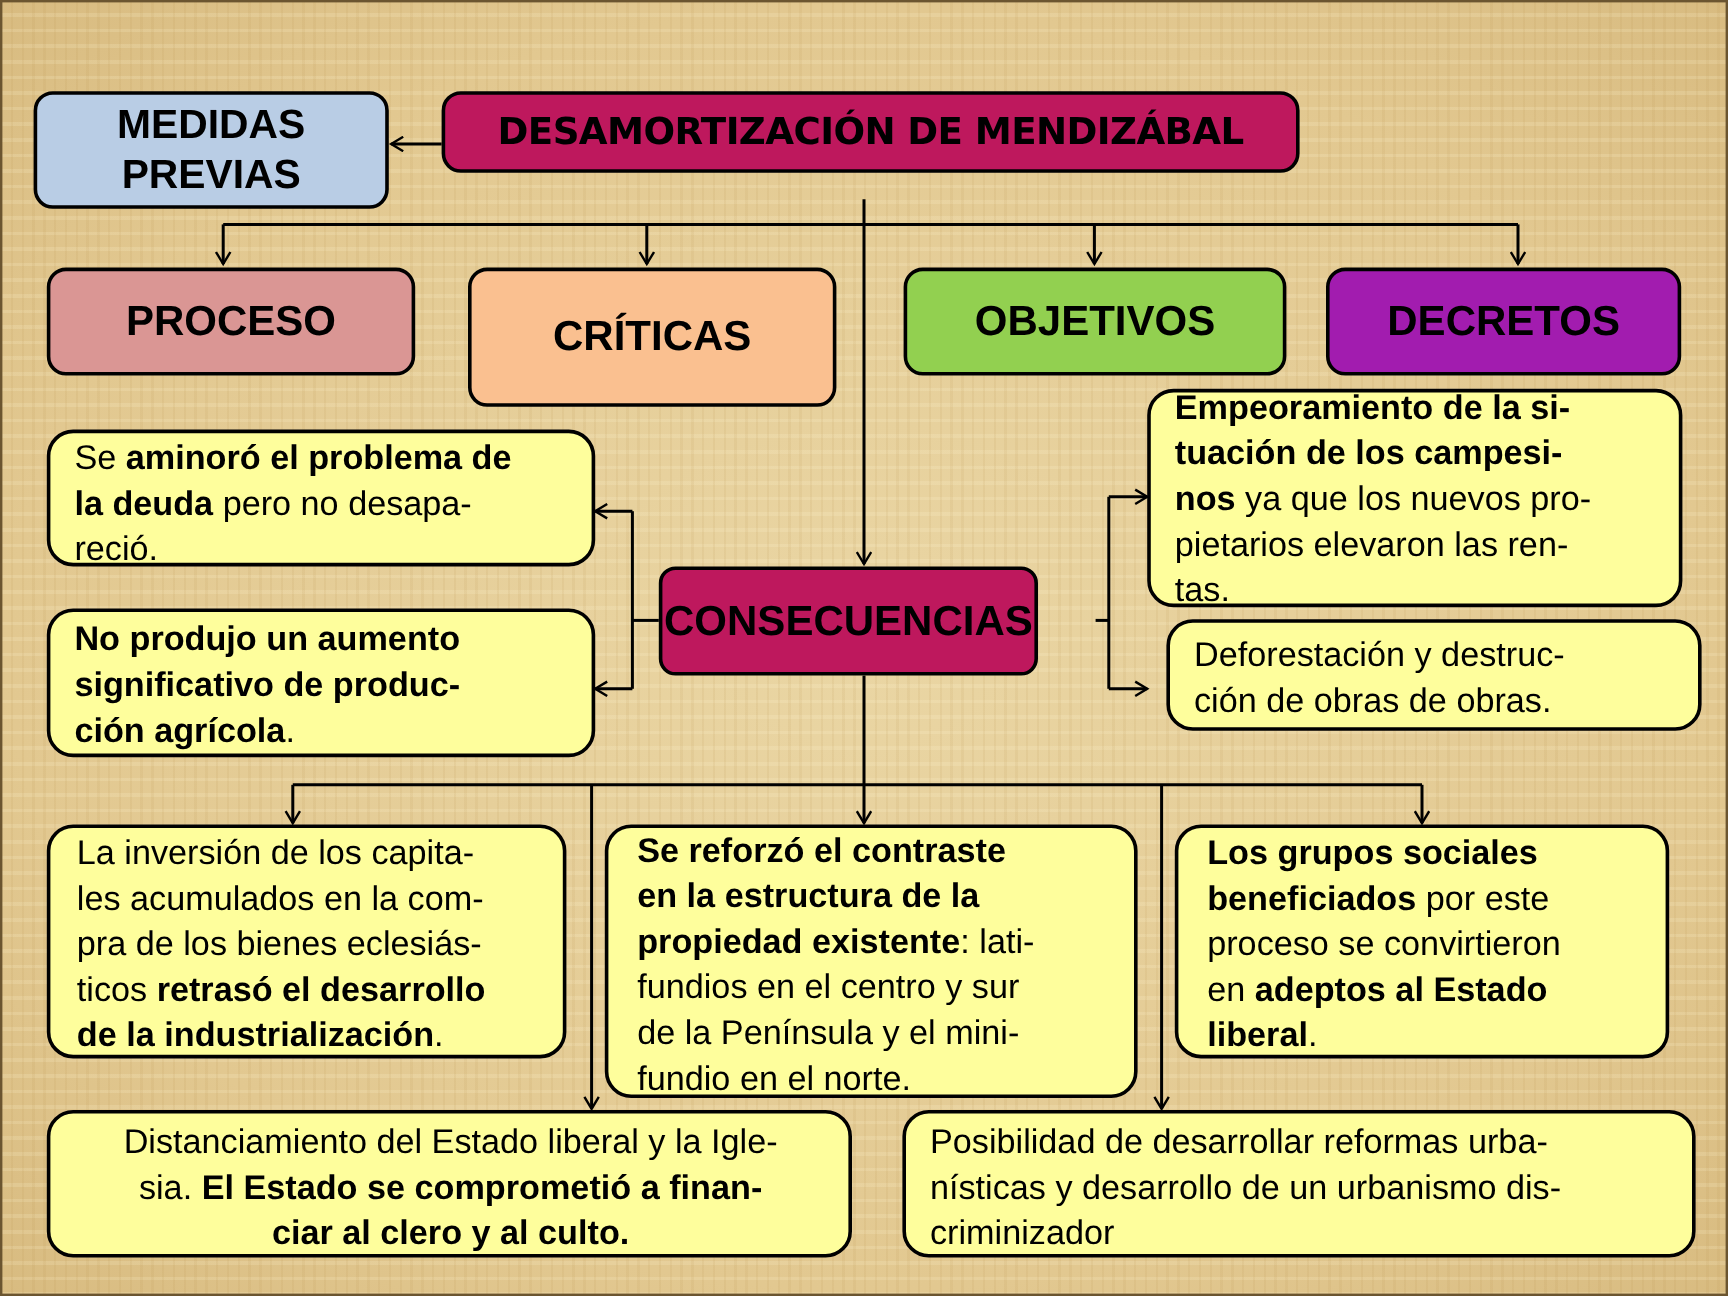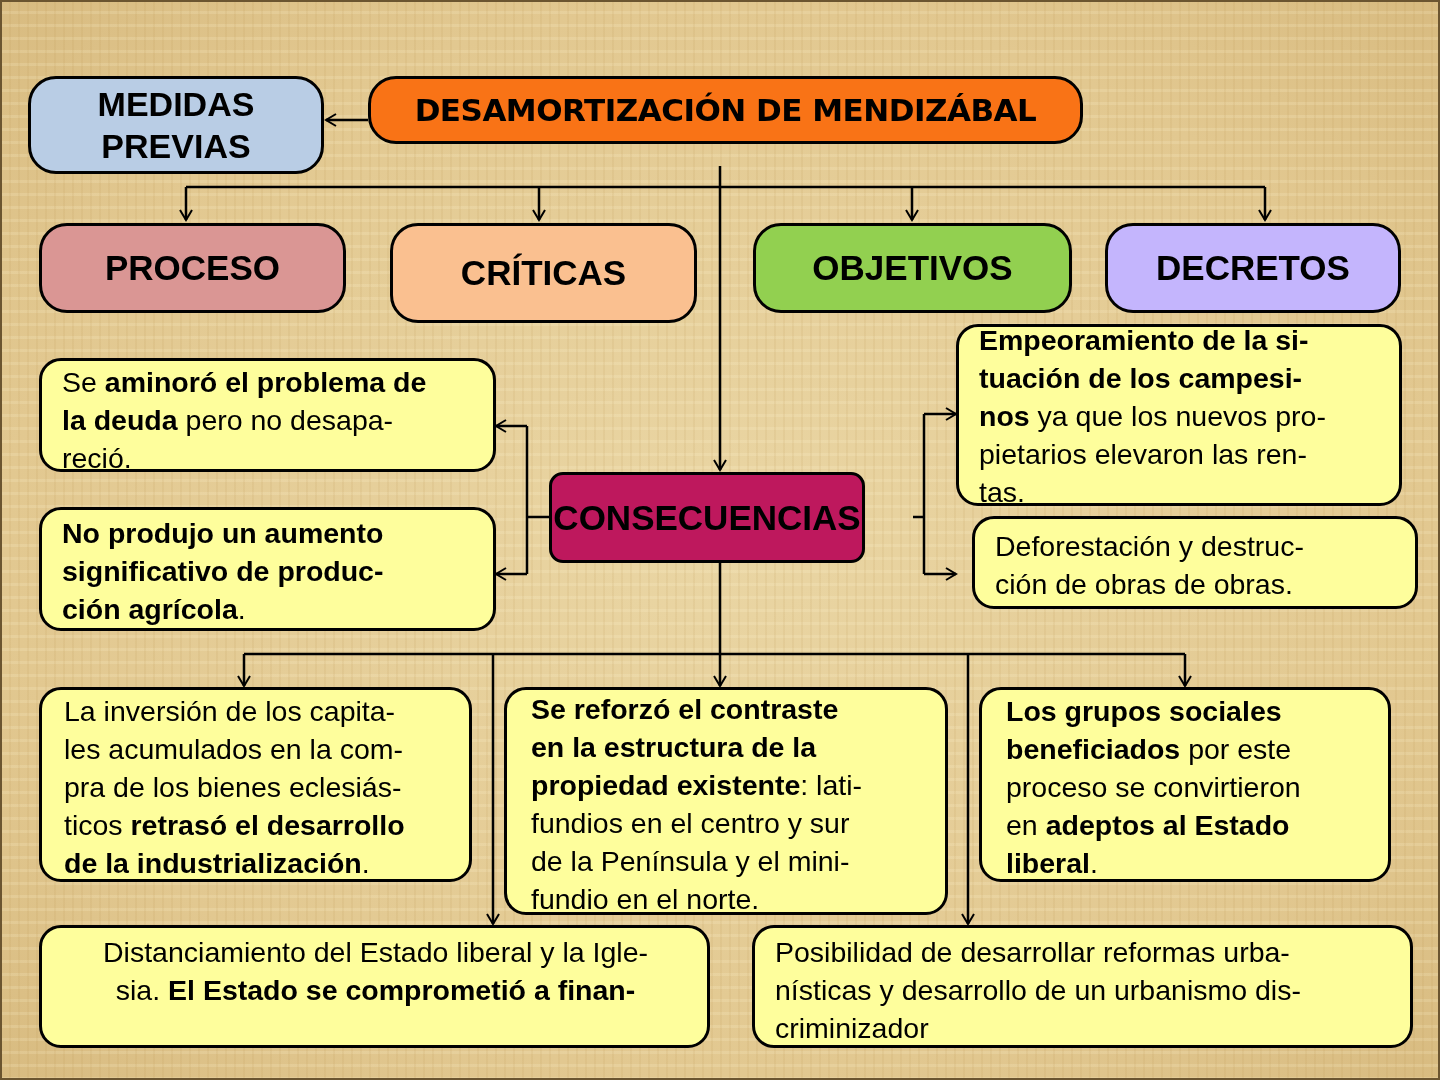--- a/index.html
+++ b/index.html
@@ -9,21 +9,21 @@
     background-image:
       repeating-linear-gradient(90deg, rgba(180,140,70,0.10) 0px, rgba(180,140,70,0.10) 2px, transparent 2px, transparent 9px),
       repeating-linear-gradient(0deg, rgba(255,245,210,0.18) 0px, rgba(255,245,210,0.18) 3px, transparent 3px, transparent 13px),
       radial-gradient(ellipse at 50% 50%, #ead6a4 0%, #e2c890 70%, #d8bb80 100%);
     font-family: "Liberation Sans", sans-serif;
     color: #000;
   }
   .frame { position:absolute; left:0; top:0; width:1440px; height:1080px; box-sizing:border-box; border:2px solid #6b5530; pointer-events:none; }
   svg.lines { position:absolute; left:0; top:0; width:1440px; height:1080px; }
   .box {
-    position:absolute; box-sizing:border-box; border:3.5px solid #000; border-radius:28px;
+    position:absolute; box-sizing:border-box; border:3.5px solid #000; border-radius:16px;
     display:flex; align-items:center; justify-content:center; text-align:center;
     font-weight:bold;
   }
   .title-box { font-family: "DejaVu Sans", sans-serif; font-size:31px; letter-spacing:-0.5px; }
   .cat { font-size:35px; }
   .txt {
     position:absolute; box-sizing:border-box; border:3.5px solid #000; border-radius:22px;
     background:#fefe9c; font-size:28.5px; line-height:38px; padding:0 18px 0 20px;
     overflow:hidden;
   }
@@ -63,39 +63,39 @@
 
     <line x1="720" y1="563" x2="720" y2="686" marker-end="url(#ah)"></line>
     <line x1="244" y1="654" x2="1185" y2="654"></line>
     <line x1="244" y1="654" x2="244" y2="686" marker-end="url(#ah)"></line>
     <line x1="1185" y1="654" x2="1185" y2="686" marker-end="url(#ah)"></line>
     <line x1="493" y1="654" x2="493" y2="924" marker-end="url(#ah)"></line>
     <line x1="968" y1="654" x2="968" y2="924" marker-end="url(#ah)"></line>
   </g>
 </svg>
 
-<div class="box title-box" style="left:368px;top:76px;width:715px;height:68px;background:#f97316;">
+<div class="box title-box" style="left:368px;top:76px;width:715px;height:68px;background:#be185d;">
   <span>DESAMORTIZACIÓN DE MENDIZÁBAL</span>
 </div>
 
 <div class="box" style="left:28px;top:76px;width:296px;height:98px;background:#b9cde5;font-size:34px;line-height:42px;flex-direction:column;">
   <span>MEDIDAS</span>
   <span>PREVIAS</span>
 </div>
 
 <div class="box cat" style="left:39px;top:223px;width:307px;height:90px;background:#da9694;">
   <span>PROCESO</span>
 </div>
-<div class="box cat" style="left:390px;top:223px;width:307px;height:100px;background:#fac090;">
+<div class="box cat" style="left:390px;top:223px;width:307px;height:116px;background:#fac090;">
   <span>CRÍTICAS</span>
 </div>
 <div class="box cat" style="left:753px;top:223px;width:319px;height:90px;background:#92d050;">
   <span>OBJETIVOS</span>
 </div>
-<div class="box cat" style="left:1105px;top:223px;width:296px;height:90px;background:#c4b5fd;">
+<div class="box cat" style="left:1105px;top:223px;width:296px;height:90px;background:#a21caf;">
   <span>DECRETOS</span>
 </div>
 
 <div class="box" style="left:549px;top:472px;width:316px;height:91px;background:#be185d;font-size:35px;border-radius:14px;">
   <span>CONSECUENCIAS</span>
 </div>
 
 <div class="txt" style="left:39px;top:358px;width:457px;height:114px;padding-top:2px;">
     <div><span style="white-space: pre;">Se </span><b style="white-space: pre;">aminoró el problema de</b></div>
     <div><b style="white-space: pre;">la deuda</b><span style="white-space: pre;"> pero no desapa-</span></div>
@@ -140,20 +140,21 @@
     <div><b style="white-space: pre;">Los grupos sociales</b></div>
     <div><b style="white-space: pre;">beneficiados</b><span style="white-space: pre;"> por este</span></div>
     <div><span style="white-space: pre;">proceso se convirtieron</span></div>
     <div><span style="white-space: pre; margin-top: 32px;">en </span><b style="white-space: pre;">adeptos al Estado</b></div>
     <div><b style="white-space: pre;">liberal</b><span style="white-space: pre;">.</span></div>
   </div>
 
 <div class="txt" style="left:39px;top:925px;width:671px;height:123px;padding-top:5px;text-align:center;">
     <div><span style="white-space: pre;">Distanciamiento del Estado liberal y la Igle-</span></div>
     <div><span style="white-space: pre;">sia. </span><b style="white-space: pre;">El Estado se comprometió a finan-</b></div>
+    <div><b style="white-space: pre;">ciar al clero y al culto.</b></div>
   </div>
 <div class="txt" style="left:752px;top:925px;width:661px;height:123px;padding-top:5px;">
     <div><span style="white-space: pre;">Posibilidad de desarrollar reformas urba-</span></div>
     <div><span style="white-space: pre;">nísticas y desarrollo de un urbanismo dis-</span></div>
     <div><span style="white-space: pre;">criminizador</span></div>
   </div>
 
 <div class="frame"></div>
 
 </body></html>

